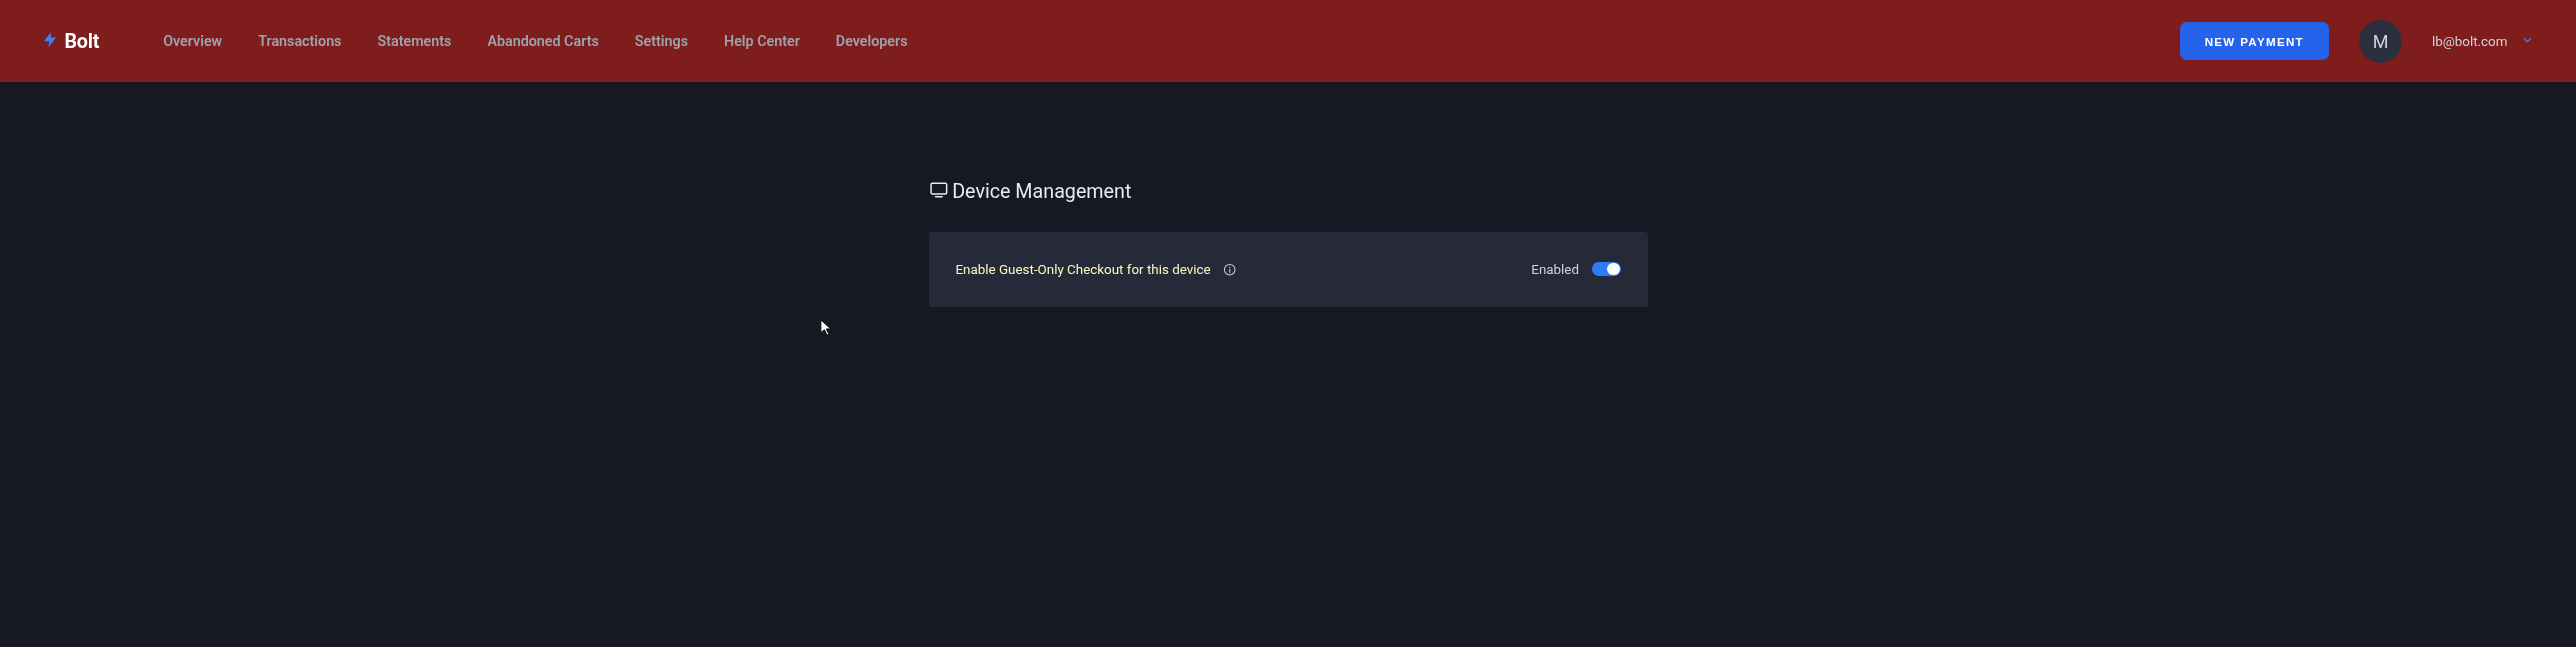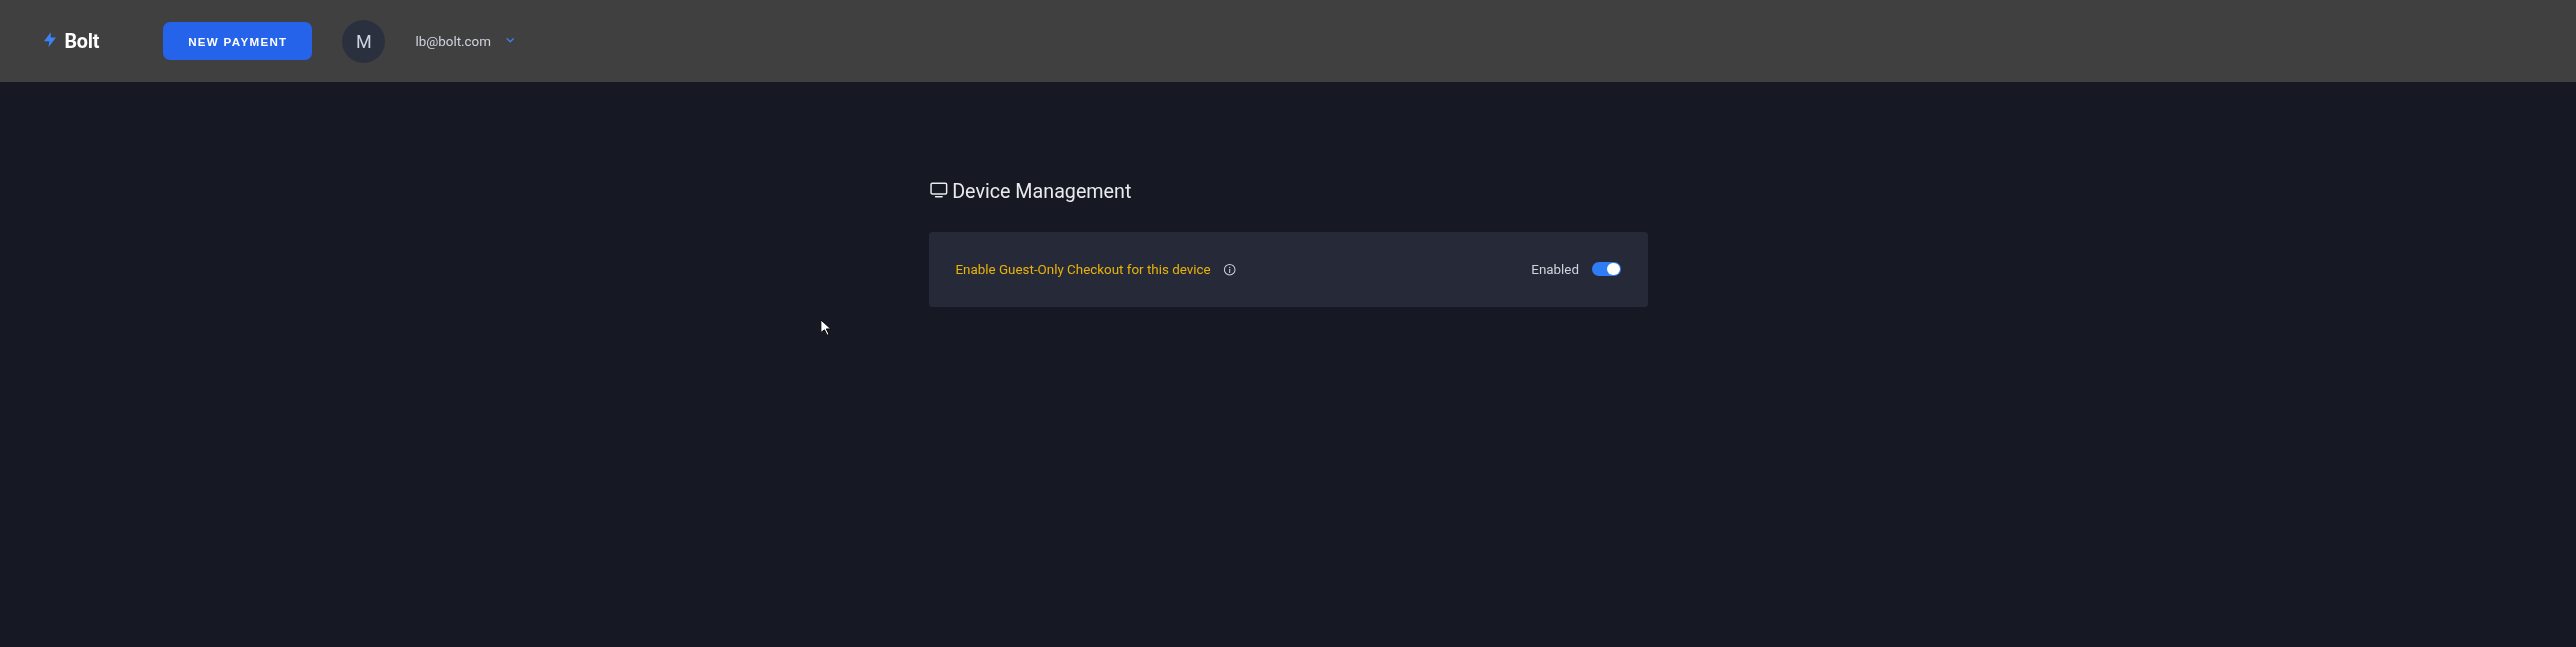--- a/index.html
+++ b/index.html
@@ -7,21 +7,21 @@
   body {
     background: #161923;
     font-family: -apple-system, BlinkMacSystemFont, "Segoe UI", Roboto, Helvetica, Arial, sans-serif;
     color: #e8eaed;
     min-height: 648px;
   }
 
   
   .header {
     height: 82px;
-    background: #404040;
+    background: #7f1d1d;
     display: flex;
     align-items: center;
     padding: 0 43px 0 41px;
   }
   .logo {
     display: flex;
     align-items: center;
     gap: 5.4px;
     margin-right: 64px;
   }
@@ -113,21 +113,21 @@
     align-items: center;
     justify-content: space-between;
   }
   .card-left {
     display: flex;
     align-items: center;
     gap: 12.5px;
   }
   .card-label {
     font-size: 13.4px;
-    color: #eab308;
+    color: #fef9c3;
   }
   .info-icon {
     color: #cfd3dd;
     display: inline-flex;
     cursor: pointer;
   }
   .card-right {
     display: flex;
     align-items: flex-start;
     gap: 12.5px;
@@ -168,20 +168,29 @@
 <header class="header">
   <div class="logo">
     <span>
       <svg width="18" height="19.7" viewBox="0 0 24 24" fill="none">
         <path d="M13 2 L4 14 L11 14 L10 22 L20 9 L13 9 Z" fill="#3b82f6"></path>
       </svg>
     </span>
     <span class="logo-text">Bolt</span>
   </div>
 
+  <nav class="nav">
+    <a class="nav-item">Overview</a>
+    <a class="nav-item">Transactions</a>
+    <a class="nav-item">Statements</a>
+    <a class="nav-item">Abandoned Carts</a>
+    <a class="nav-item">Settings</a>
+    <a class="nav-item">Help Center</a>
+    <a class="nav-item">Developers</a>
+  </nav>
 
   <div class="header-right">
     <button class="new-payment-btn">NEW PAYMENT</button>
     <div class="avatar">M</div>
     <div class="account">
       <span class="account-email">lb@bolt.com</span>
       <span class="chevron">
         <svg width="12.5" height="12.5" viewBox="0 0 24 24" fill="none">
           <path d="M6 9 L12 15 L18 9" stroke="#3b82f6" stroke-width="2.5" stroke-linecap="round" stroke-linejoin="round"></path>
         </svg>

